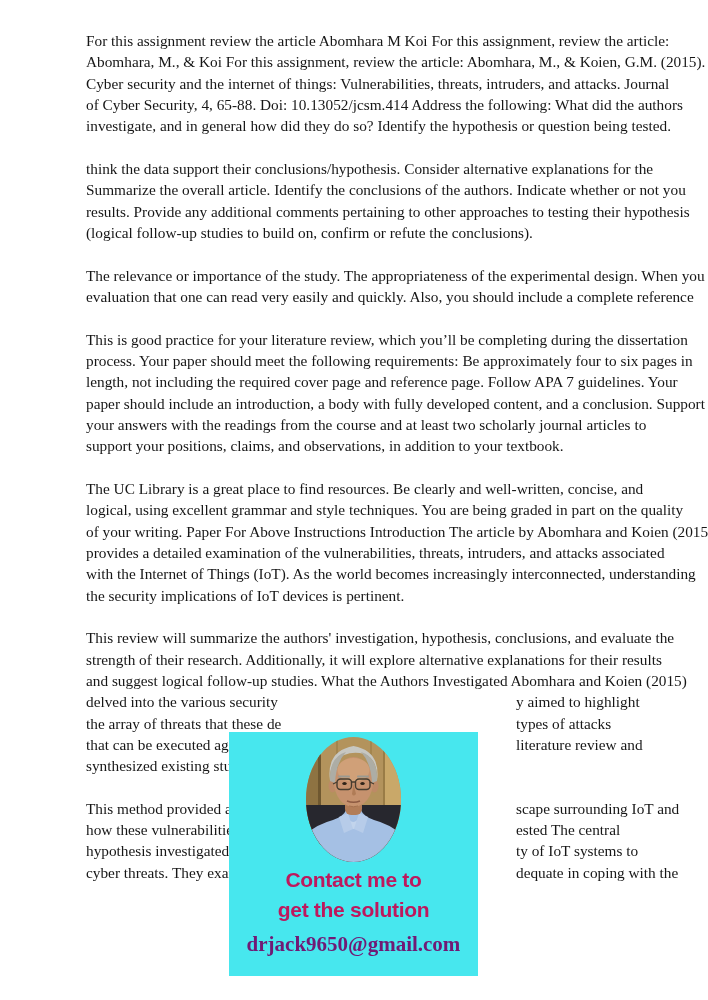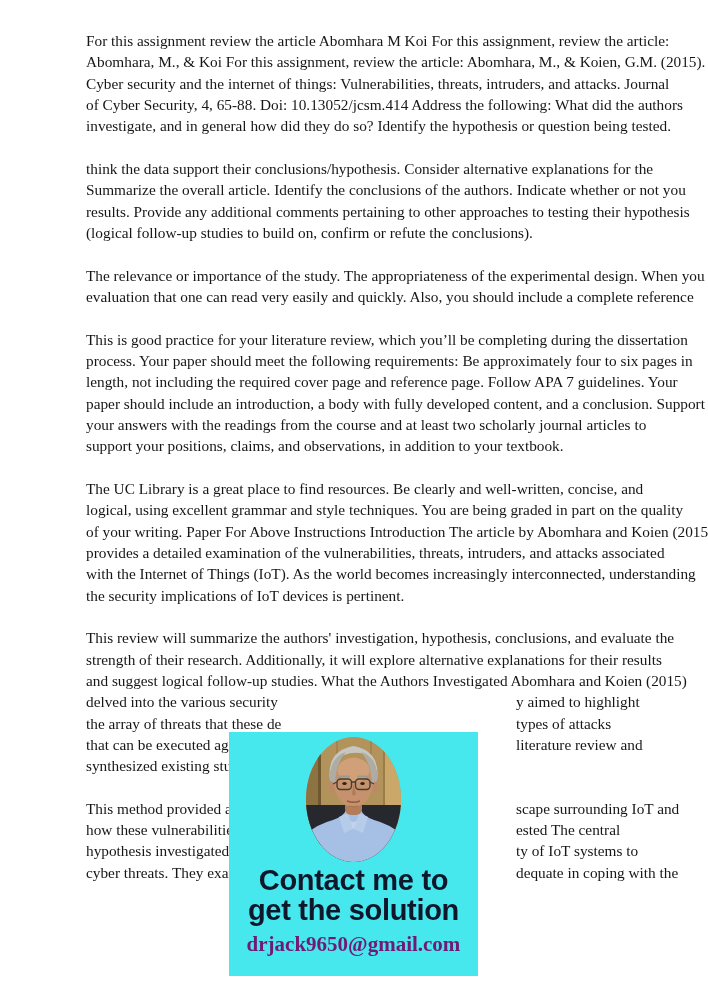--- a/index.html
+++ b/index.html
@@ -50,23 +50,23 @@
     width: 95px;
     height: 125px;
   }
   .ad-heading {
     position: absolute;
     top: 133px;
     left: 0;
     right: 0;
     font-family: "Liberation Sans", sans-serif;
     font-weight: 700;
-    font-size: 29px;
+    font-size: 21px;
     line-height: 30px;
-    color: #0f172a;
+    color: #be185d;
     letter-spacing: -0.3px;
   }
   .ad-email {
     position: absolute;
     top: 200px;
     left: 0;
     right: 0;
     font-family: "Liberation Serif", serif;
     font-weight: 700;
     font-size: 21px;

